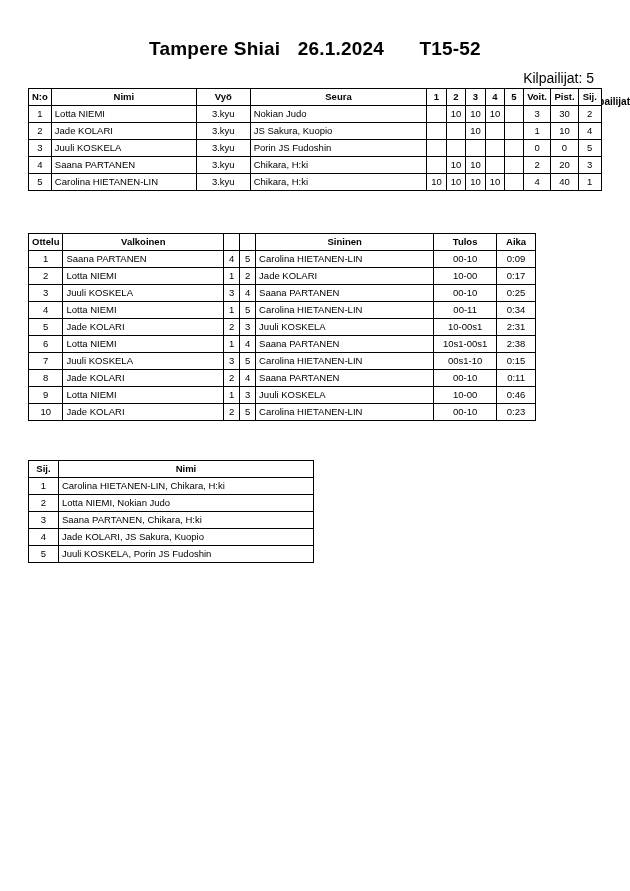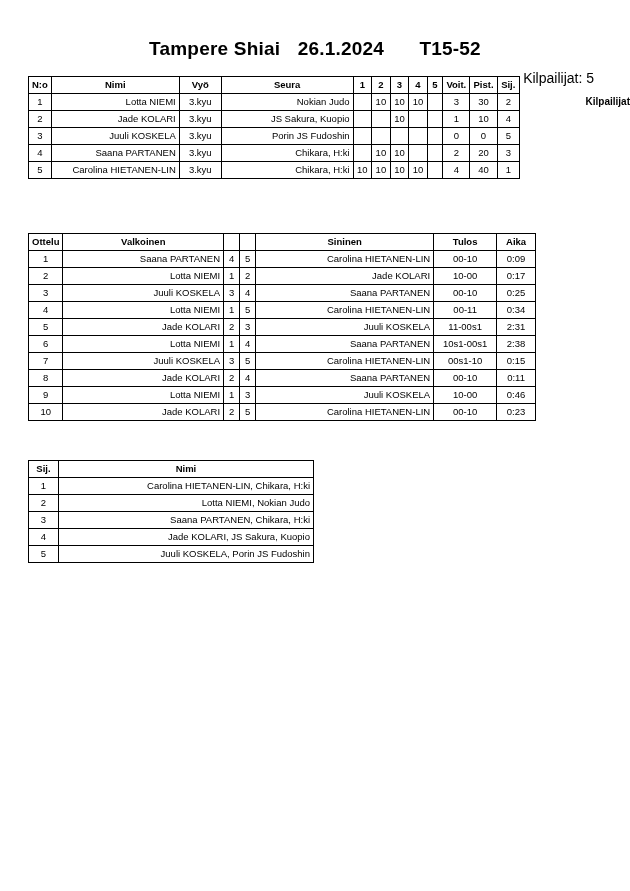--- a/index.html
+++ b/index.html
@@ -67,28 +67,28 @@
     line-height: 16px;
     font-weight: normal;
     white-space: nowrap;
     overflow: hidden;
   }
   table th {
     font-weight: bold;
     text-align: center;
   }
   .c { text-align: center; }
-  .l { text-align: right; }
+  .l { text-align: left; }
 
   
   .competitors {
     position: absolute;
-    top: 76px;
+    top: 88px;
     left: 28px;
-    width: 492px;
+    width: 574px;
   }
   .competitors col.c-no    { width: 22px; }
   .competitors col.c-name  { width: 154px; }
   .competitors col.c-belt  { width: 60px; }
   .competitors col.c-club  { width: 200px; }
   .competitors col.c-m     { width: 20px; }
   .competitors col.c-voit  { width: 28px; }
   .competitors col.c-pist  { width: 26px; }
   .competitors col.c-sij   { width: 24px; }
 
@@ -295,21 +295,21 @@
         <td class="l">Carolina HIETANEN-LIN</td>
         <td class="c">00-11</td>
         <td class="c">0:34</td>
       </tr>
       <tr>
         <td class="c">5</td>
         <td class="l">Jade KOLARI</td>
         <td class="score">2</td>
         <td class="score">3</td>
         <td class="l">Juuli KOSKELA</td>
-        <td class="c">11-00s1</td>
+        <td class="c">10-00s1</td>
         <td class="c">2:31</td>
       </tr>
       <tr>
         <td class="c">6</td>
         <td class="l">Lotta NIEMI</td>
         <td class="score">1</td>
         <td class="score">4</td>
         <td class="l">Saana PARTANEN</td>
         <td class="c">10s1-00s1</td>
         <td class="c">2:38</td>

